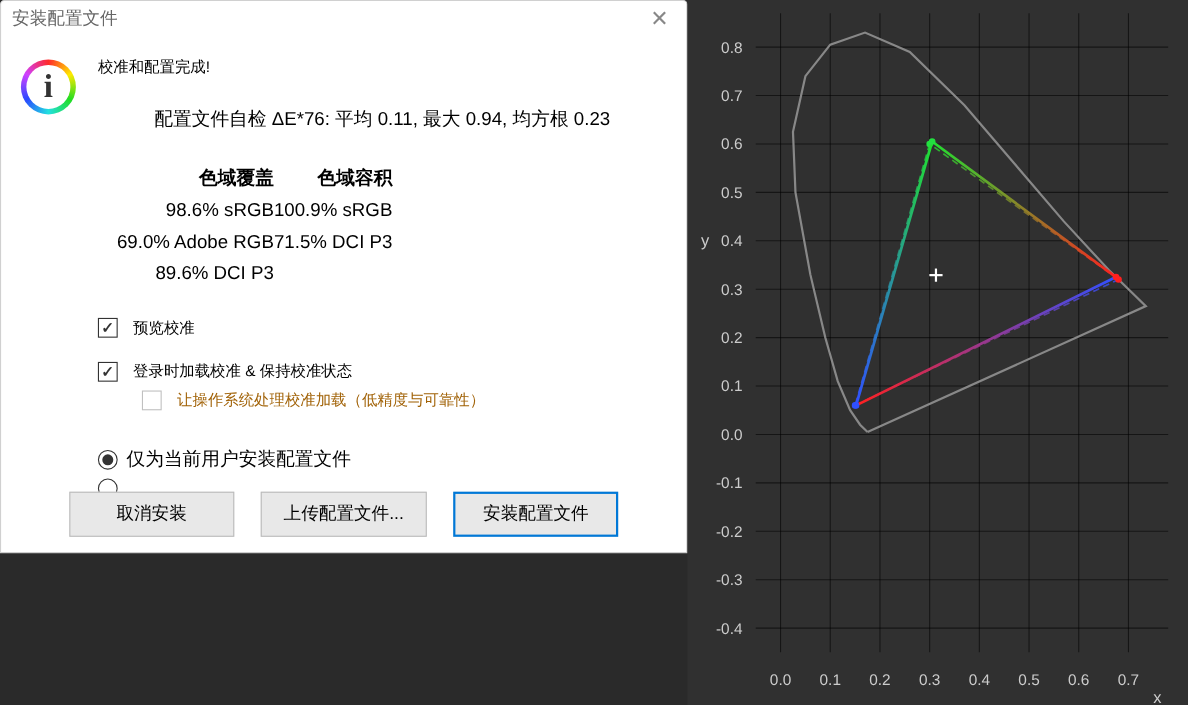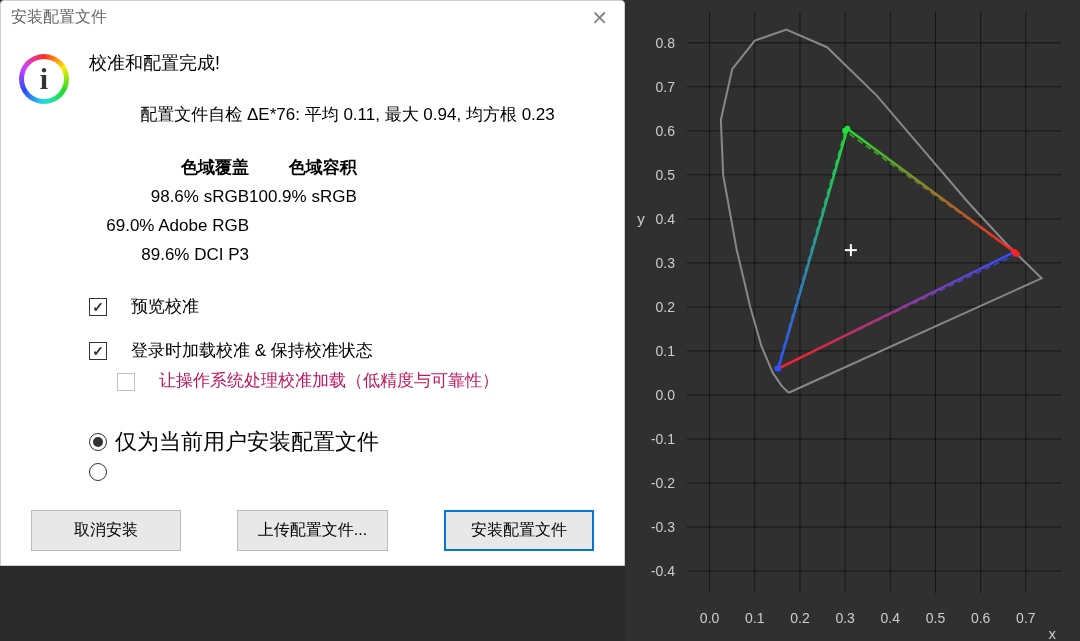--- a/index.html
+++ b/index.html
@@ -8,21 +8,21 @@
     font-family: "Microsoft YaHei", "Segoe UI", Arial, sans-serif;
     background: #2a2a2a;
     width: 1080px;
     height: 641px;
     display: flex;
     overflow: hidden;
   }
   .dialog {
     background: #ffffff;
     width: 625px;
-    height: 566px;
+    height: 503px;
     position: relative;
     border: 1px solid #d0d0d0;
     border-radius: 4px 4px 0 0;
   }
   .titlebar {
     display: flex;
     justify-content: space-between;
     align-items: center;
     padding: 6px 10px 4px 10px;
     color: #666;
@@ -48,47 +48,47 @@
   }
   .info-icon::before {
     content:""; position:absolute; width:40px; height:40px; border-radius:50%;
     background: #fff;
   }
   .info-icon span {
     position: relative; font-family: Georgia, serif;
     font-size: 30px; font-weight: bold; color: #333;
   }
   .body-col { flex: 1; font-size: 17px; color: #000; line-height: 1.55; }
-  .headline { font-size: 18px; margin-bottom: 24px; }
+  .headline { font-size: 14px; margin-bottom: 24px; }
   .stats-line { font-size: 17px; margin-bottom: 26px; text-align: center; }
   .gamut-row { display: flex; gap: 0; margin-bottom: 24px; }
   .gamut-col { width: 160px; text-align: right; }
   .gamut-col.wide { width: auto; }
   .gamut-header { font-weight: bold; }
   .gamut-col div { line-height: 1.7; }
-  .check-row { display:flex; align-items:center; gap:24px; margin: 4px 0; font-size: 17px; }
-  .check-row.indent { margin-left: 28px; color: #be185d; }
+  .check-row { display:flex; align-items:center; gap:14px; margin: 4px 0; font-size: 14px; }
+  .check-row.indent { margin-left: 40px; color: #a16207; }
   .check-box {
     width:18px; height:18px; border:1.5px solid #333; display:inline-flex;
     align-items:center; justify-content:center; font-size:14px; line-height:1;
     flex-shrink:0;
   }
   .check-box.checked::after { content:"✓"; color:#333; font-weight:bold; }
   .check-box.disabled { border-color:#c0c0c0; }
-  .radio-row { display:flex; align-items:center; gap:8px; margin:4px 0; font-size:22px; }
+  .radio-row { display:flex; align-items:center; gap:8px; margin:4px 0; font-size:17px; }
   .radio {
     width:18px; height:18px; border:1.5px solid #333; border-radius:50%;
     display:inline-flex; align-items:center; justify-content:center; flex-shrink:0;
   }
   .radio.selected::after { content:""; width:10px; height:10px; background:#333; border-radius:50%; }
   .spacer-small { height: 10px; }
   .spacer-med { height: 22px; }
   .button-row {
     position:absolute; bottom:14px; left:0; right:0;
-    display:flex; justify-content:space-between; gap:24px; padding: 0 30px;
+    display:flex; justify-content:center; gap:24px; padding: 0 30px;
   }
   .btn {
     background:#e8e8e8; border:1px solid #bbb; padding:8px 20px;
     font-size:16px; font-family:inherit; cursor:pointer; min-width:150px;
   }
   .btn.primary { border:2px solid #0078d7; background:#e8e8e8; }
   .chart-panel {
     flex:1; background:#303030; position:relative; height:641px;
   }
   .chart-svg { width:100%; height:100%; }
@@ -121,20 +121,21 @@
       <div class="gamut-row">
         <div class="gamut-col">
           <div class="gamut-header">色域覆盖</div>
           <div>98.6% sRGB</div>
           <div>69.0% Adobe RGB</div>
           <div>89.6% DCI P3</div>
         </div>
         <div class="gamut-col wide">
           <div class="gamut-header">色域容积</div>
           <div>100.9% sRGB</div>
+          <div>71.5% DCI P3</div>
         </div>
       </div>
 
       <div class="check-row">
         <span class="check-box checked"></span>
         <span>预览校准</span>
       </div>
 
       <div class="spacer-small"></div>
 

